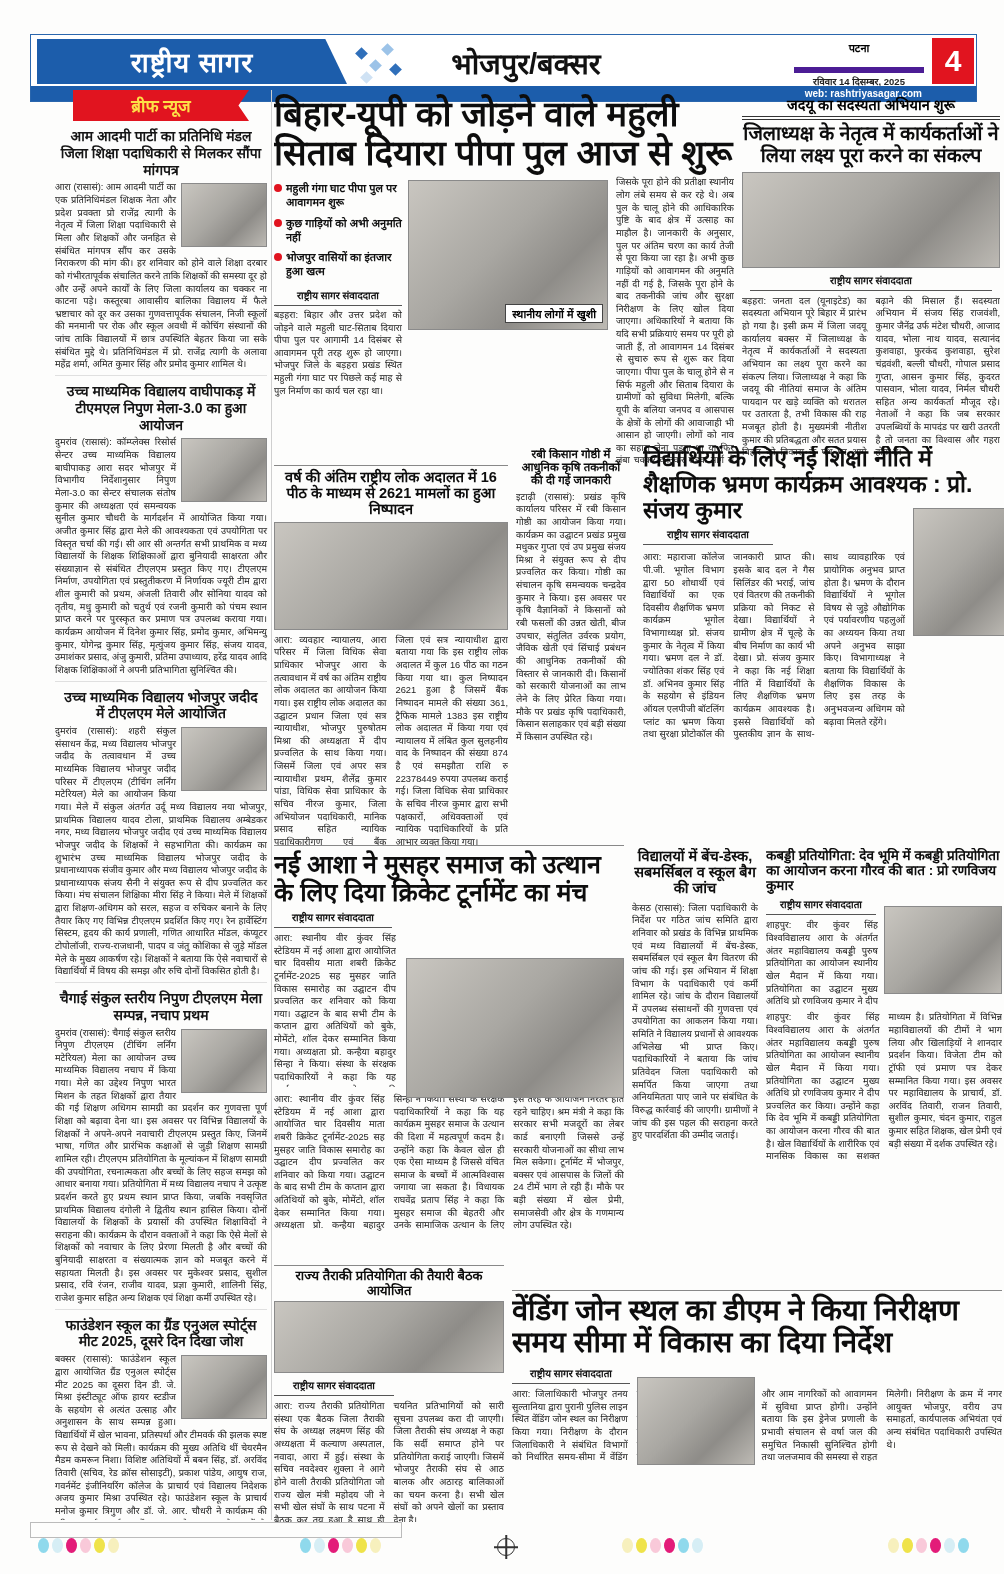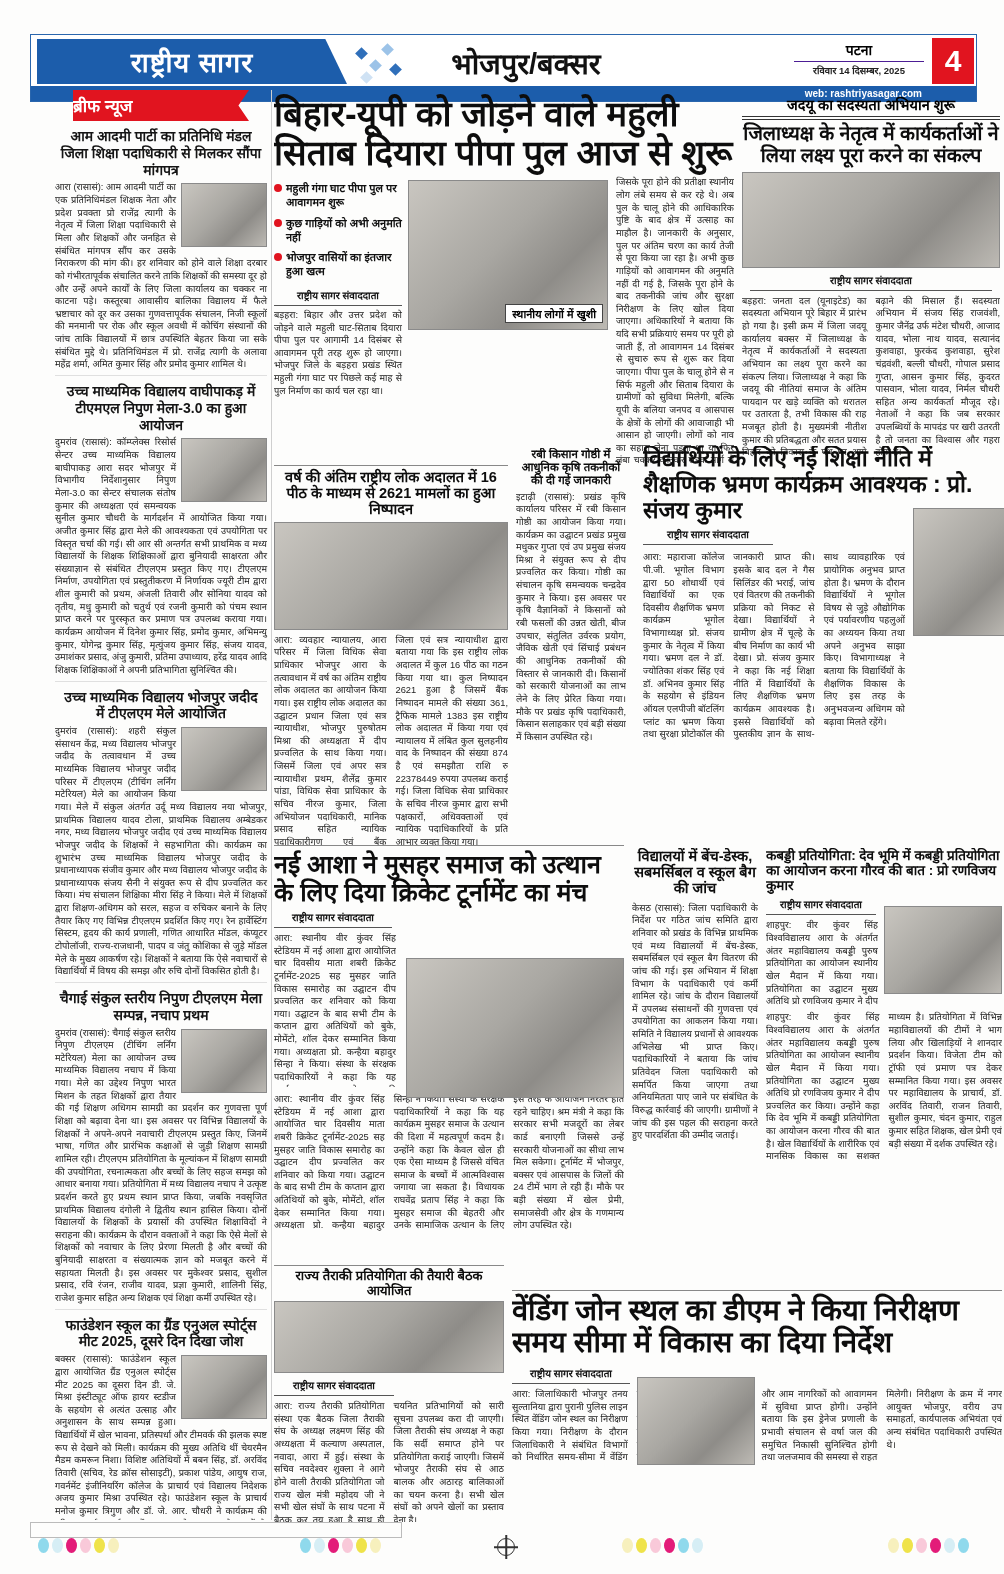--- a/index.html
+++ b/index.html
@@ -9,21 +9,21 @@
   .block{position:absolute;overflow:hidden;}
 
   
   .masthead{left:30px;top:34px;width:945px;height:66px;border:1px solid #2a66ad;background:#fff;}
   .logo-box{position:absolute;left:6px;top:4px;width:310px;height:45px;background:#1c5dab;
             clip-path:polygon(0 0,93% 0,100% 100%,0 100%);display:flex;align-items:center;justify-content:center;}
   .logo-box .t{color:#fff;font-weight:bold;font-size:27px;letter-spacing:1px;}
   .mh-section{position:absolute;left:330px;top:6px;width:330px;height:42px;display:flex;align-items:center;justify-content:center;
               font-size:29px;font-weight:bold;color:#111;}
   .mh-edition{position:absolute;right:52px;top:5px;width:130px;text-align:center;}
-  .mh-edition .city{font-weight:bold;font-size:14px;border-bottom:1px solid #4c1d95;padding-bottom:2px;}
+  .mh-edition .city{font-weight:bold;font-size:11px;border-bottom:6px solid #4c1d95;padding-bottom:12px;}
   .mh-edition .date{font-size:9.5px;font-weight:bold;color:#222;margin-top:2px;}
   .pagenum{position:absolute;right:2px;top:3px;width:42px;height:46px;background:#e1141f;color:#fff;
            display:flex;align-items:center;justify-content:center;font-size:30px;font-weight:bold;}
   .webbar{position:absolute;left:0;bottom:0;width:100%;height:15px;background:#1c5dab;color:#fff;
           font-size:10px;font-weight:bold;text-align:right;line-height:15px;padding-right:54px;box-sizing:border-box;}
   .dia{position:absolute;width:9px;height:9px;transform:rotate(45deg);}
   .d1{background:#2f6fba;} .d2{background:#9cc3e8;} .d3{background:#cfe2f4;}
 
   
   .hl{font-weight:bold;color:#0d0d0d;line-height:1.12;}
@@ -32,22 +32,22 @@
           border-bottom:1px solid #555;padding:2px 0 3px;margin:2px 8px 4px;}
   .body{font-size:9.3px;line-height:1.36;text-align:justify;color:#1c1c1c;}
   .cols2{column-count:2;column-gap:9px;}
   .cols3{column-count:3;column-gap:9px;}
   .cols4{column-count:4;column-gap:9px;}
   .photo{background:linear-gradient(135deg,#c9c6c0 0%,#a9a7a2 45%,#8e8c88 70%,#bdbab4 100%);
          border:1px solid #8a8a8a;box-sizing:border-box;position:relative;}
 
   
   .briefs{left:55px;top:90px;width:212px;height:1430px;border-right:1px solid #cfcfcf;padding-right:4px;}
-  .ribbon{width:176px;margin:0 auto 6px;background:#e1141f;color:#ffffff;font-weight:bold;font-size:17px;
-          padding:4px 0;clip-path:polygon(0 0,100% 0,94% 50%,100% 100%,0 100%);}
+  .ribbon{width:176px;margin:0 auto 6px;background:#e1141f;color:#fde047;font-weight:bold;font-size:17px;
+          text-align:center;padding:4px 0;clip-path:polygon(0 0,100% 0,94% 50%,100% 100%,0 100%);}
   .bhead{font-size:14px;font-weight:bold;text-align:center;line-height:1.2;margin:7px 4px 3px;color:#151515;}
   .bphoto{float:right;width:86px;height:64px;margin:2px 0 3px 5px;}
   .bitem{border-bottom:1px solid #e0e0e0;padding-bottom:4px;}
 
   
   .lead{left:274px;top:94px;width:460px;height:370px;}
   .lead .hl{font-size:35px;}
   .bullets{width:128px;float:left;margin-top:6px;}
   .bullet{font-size:11px;font-weight:bold;line-height:1.25;margin-bottom:7px;display:flex;gap:4px;color:#111;}
   .dot{width:8px;height:8px;border-radius:50%;background:#e1141f;flex:0 0 8px;margin-top:2px;}

